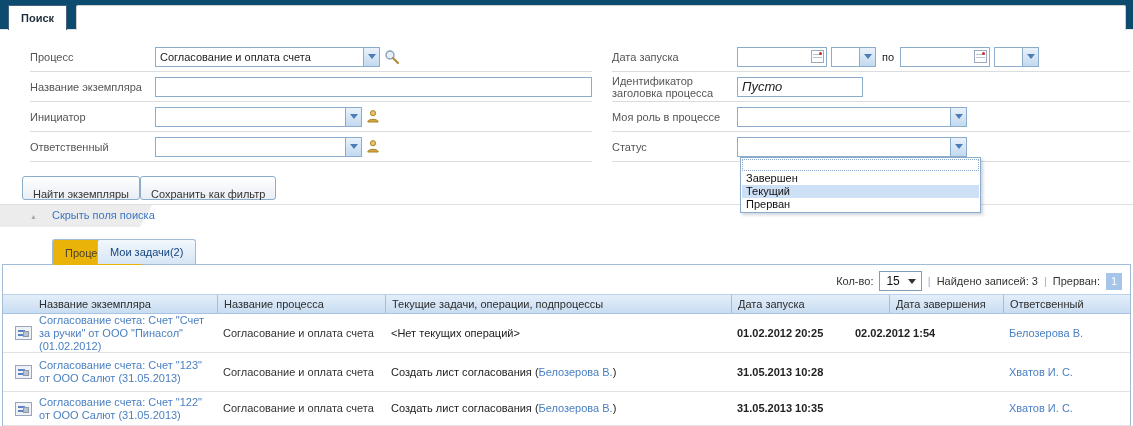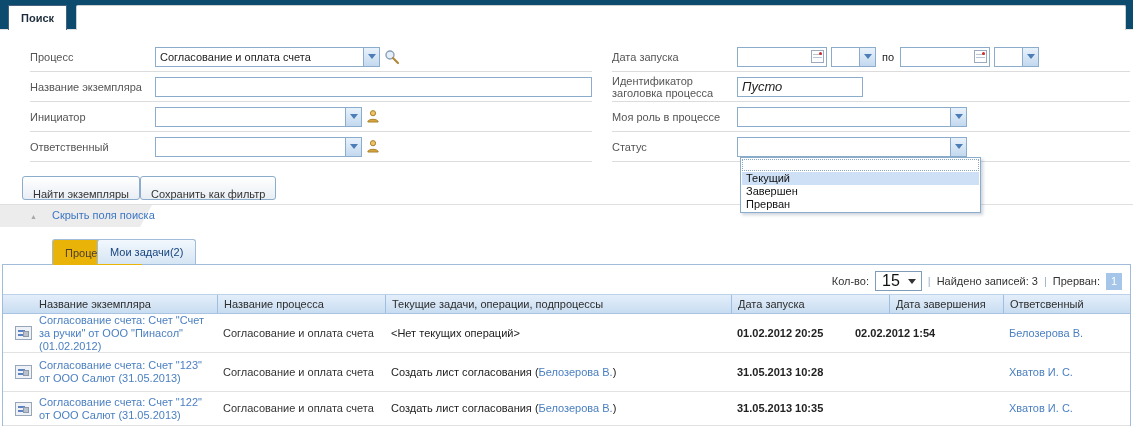--- a/index.html
+++ b/index.html
@@ -49,21 +49,21 @@
 
   
   .rtab { position:absolute; top:239px; height:25px; border:1px solid #a0bcd8; border-bottom:none; border-radius:3px 3px 0 0; display:flex; align-items:center; padding:0 12px; cursor:pointer; z-index:3; }
   .rtab.active { left:8px; background:#eab308; color:#4c3f2d; height:26px;margin-left:44px; }
   .rtab.inactive { left:97px; background:linear-gradient(#f2f8fd,#d6e5f4); color:#17457e; }
 
   
   .panel { position:absolute; left:2px; top:264px; width:1129px; height:162px; border:1px solid #a0bcd8; background:#fff; z-index:2; }
   .controls { position:absolute; top:6px; right:8px; display:flex; align-items:center; gap:6px; color:#333;padding-left:27px; }
   .pp-select { display:flex; height:20px; border:1px solid #7f9db9; background:#fff; align-items:center; }
-  .pp-text { padding:0 6px; font-size:16px; color:#111; }
+  .pp-text { padding:0 6px; font-size:12px; color:#111; }
   .pp-arr { width:0; height:0; border:4px solid transparent; border-top:5px solid #333; margin:4px 5px 0 2px; }
   .ctl-div { color:#9bb0c6; }
   .page-badge { width:16px; height:17px; background:#a5c6e9; color:#fff; display:flex; align-items:center; justify-content:center; }
 
   
   .thead { position:absolute; left:0; top:29px; width:1127px; height:20px; background:linear-gradient(#e4eefa,#c8ddf1); border-top:1px solid #bcd2ea; border-bottom:1px solid #a8c4e2; }
   .th { position:absolute; top:0; height:18px; display:flex; align-items:center; padding-left:6px; color:#2e2e2e; }
   .th.sep { border-left:1px solid #9fbfe0; }
   .trow { position:absolute; left:0; width:1127px; border-bottom:1px solid #e2e2e2; background:#fff; }
   .td { position:absolute; top:0; height:100%; display:flex; align-items:center; padding-left:6px; line-height:13px; }
@@ -188,22 +188,22 @@
         <span class="combo-text" style="width:213px"></span>
         <span class="combo-btn">
             <span class="arr-dn"></span>
           </span>
       </span>
     </div>
   </div>
 
   <div class="dd-panel">
     <div class="dd-item empty"></div>
+    <div class="dd-item">Завершен</div>
     <div class="dd-item hl">Текущий</div>
-    <div class="dd-item">Завершен</div>
     <div class="dd-item">Прерван</div>
   </div>
 
   <button class="btn" style="left:22px">Найти экземпляры</button>
   <button class="btn" style="left:140px">Сохранить как фильтр</button>
 
   <div class="hide-bar">
     <div class="hide-tab"></div>
     <span class="hide-arrow">▲</span>
     <span class="hide-link">Скрыть поля поиска</span>

